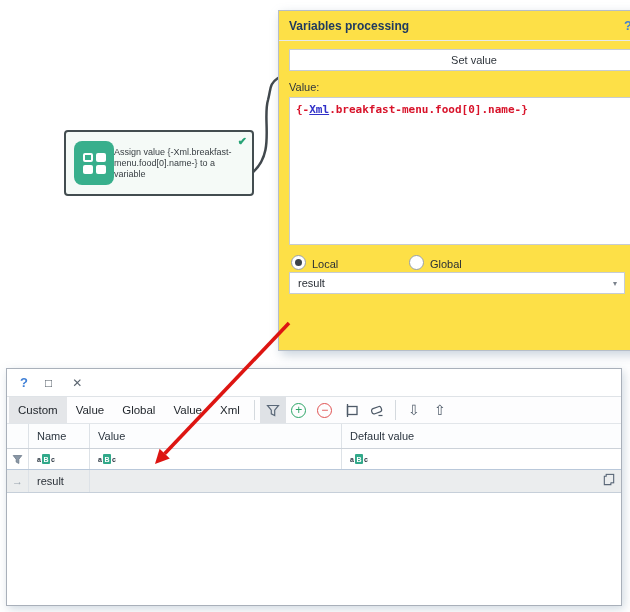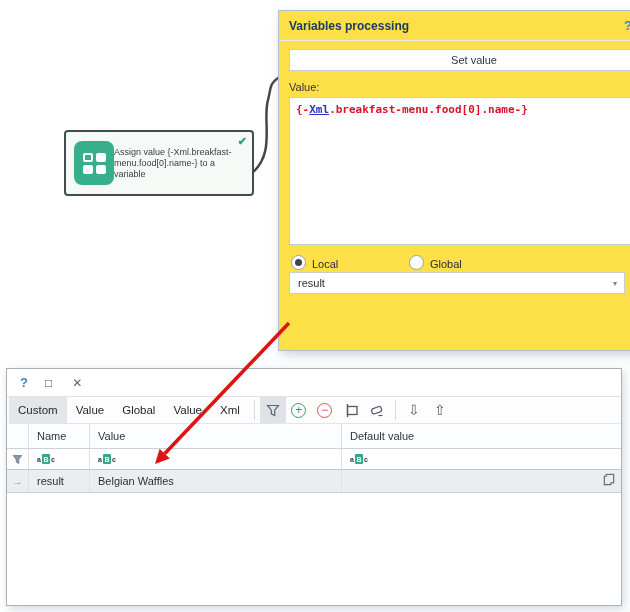--- a/index.html
+++ b/index.html
@@ -240,21 +240,20 @@
             <span class="mid">B</span>
             <span>c</span>
           </span>
       </span>
     </div>
     <div class="grid-row gd">
       <span class="cell c0">
         <span class="row-arrow">→</span>
       </span>
       <span class="cell c1">result</span>
-      <span class="cell c2">Belgian Waffles</span>
       <span class="cell c3"></span>
       <span class="row-copy">
         <svg width="14" height="15" viewBox="0 0 15 15">
           <rect x="4.5" y="1.5" width="8" height="9" fill="#ebedee" stroke="#5b6878" stroke-width="1.2"></rect>
           <path d="M9.5 10.5 v2 h-7 v-9 h2" fill="#ebedee" stroke="#5b6878" stroke-width="1.2"></path>
         </svg>
       </span>
     </div>
   </div>
 </div>

